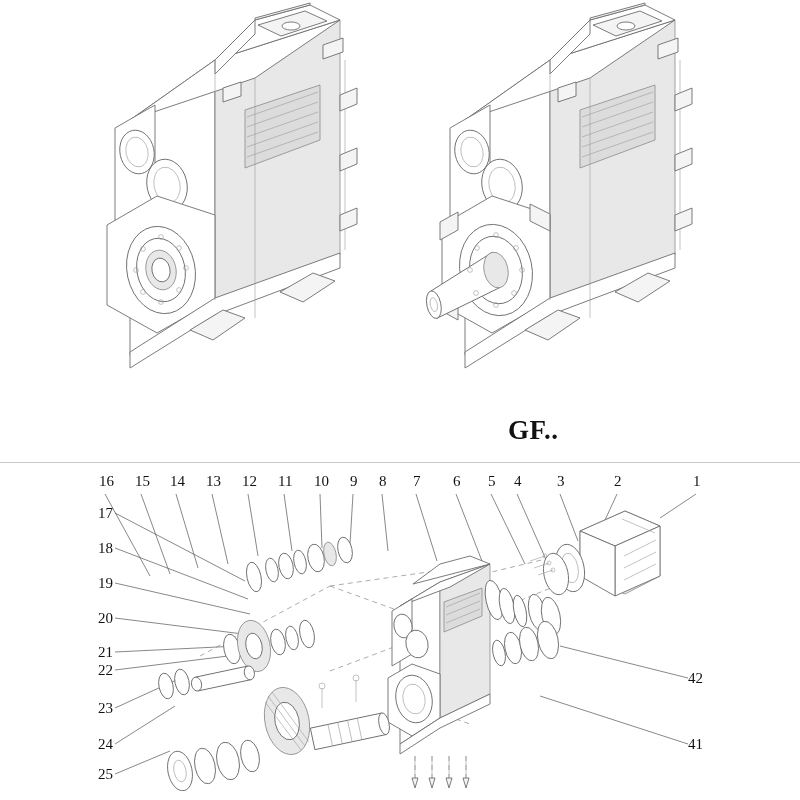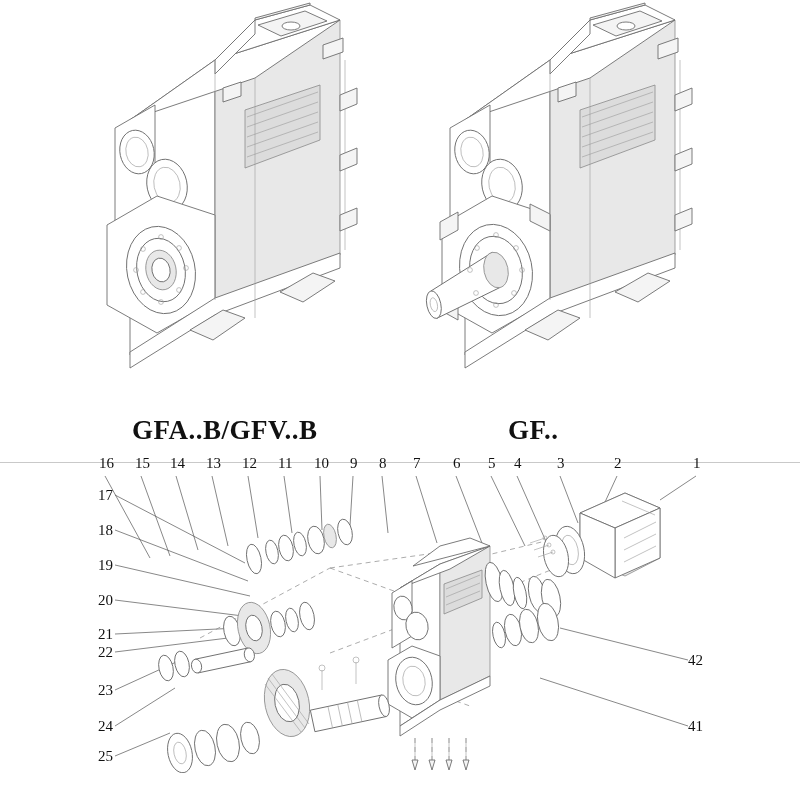--- a/index.html
+++ b/index.html
@@ -54,21 +54,21 @@
     top: 462px;
     width: 800px;
     height: 1px;
     background: #c9c9c9;
   }
 
   
   .exploded {
     position: absolute;
     left: 0;
-    top: 438px;
+    top: 456px;
     width: 800px;
     height: 335px;
   }
   .exploded svg { display: block; }
 
   .num {
     font-family: "Liberation Serif", serif;
     font-size: 15px;
     fill: #111111;
   }
@@ -234,21 +234,20 @@
           <polygon class="lnf" points="265,155 282,148 282,164 265,171"></polygon>
           <polygon class="lnf" points="265,215 282,208 282,224 265,231"></polygon>
           <line class="thin" x1="180" y1="78" x2="180" y2="318"></line>
           <line class="thin" x1="140" y1="60" x2="140" y2="300"></line>
           <polygon class="lnf" points="248,45 268,38 268,52 248,59"></polygon>
           <polygon class="lnf" points="148,88 166,82 166,96 148,102"></polygon>
         </g>
       </svg>
     </div>
 
-    <div class="caption" id="caption-left">GFA..B/GFV..B</div>
     <div class="caption" id="caption-right">GF..</div>
   </div>
 
   <div class="divider"></div>
 
   <div class="exploded">
     <svg width="800" height="335" viewBox="0 0 800 335" xmlns="http://www.w3.org/2000/svg">
 
       <g class="lead">
         <line x1="105" y1="38" x2="150" y2="120"></line>

